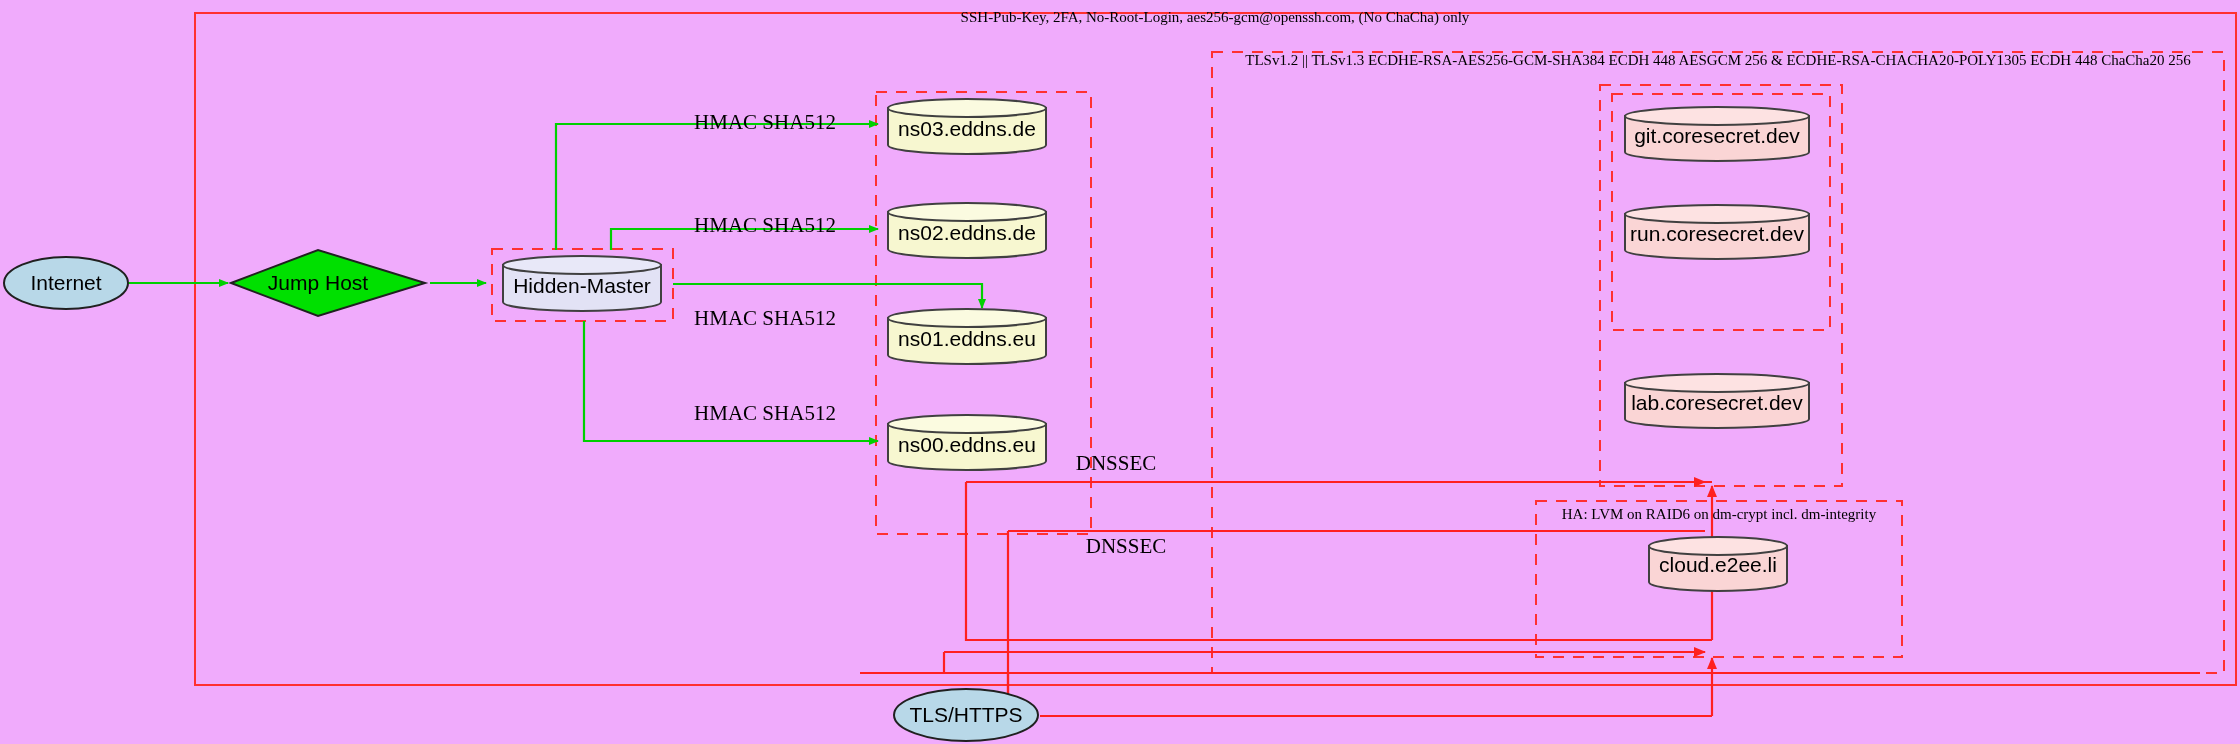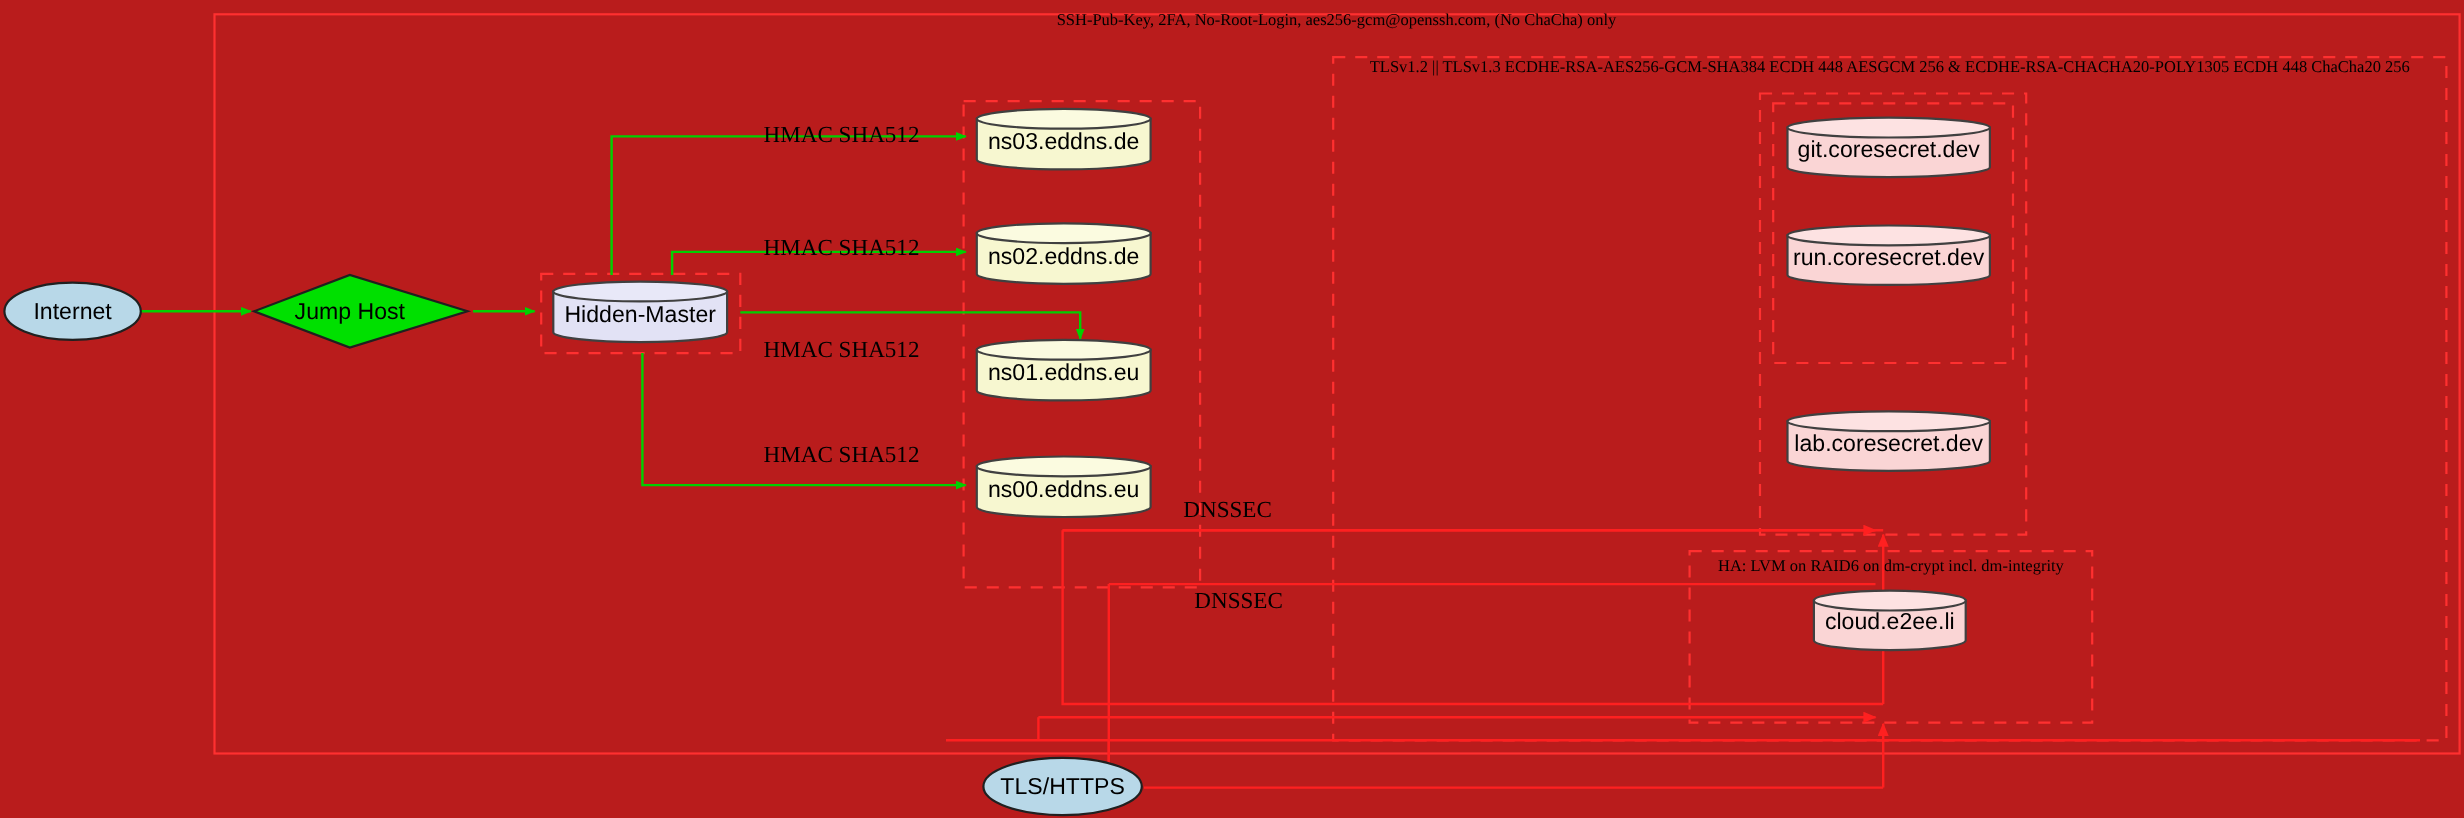--- a/index.html
+++ b/index.html
@@ -1,17 +1,17 @@
 <!DOCTYPE html>
 <html><head>
 <meta charset="utf-8">
 <style>
   html,body{margin:0;padding:0;background:#ffffff;}
   body{font-family:"Liberation Sans", sans-serif;}
-  #stage{position:relative;width:2240px;height:744px;overflow:hidden;background:#b91c1c;}
+  #stage{position:relative;width:2240px;height:744px;overflow:hidden;background:#f0abfc;}
   svg#diagram{position:absolute;left:0;top:0;width:2240px;height:744px;}
   text{dominant-baseline:middle;}
   .edgelabel{font-family:"Liberation Serif", serif;font-size:21px;fill:#000;}
   .clusterlabel{font-family:"Liberation Serif", serif;font-size:15px;fill:#000;}
   .nodelabel{font-family:"Liberation Sans", sans-serif;font-size:21px;fill:#000;}
   .greenline{stroke:#00d000;stroke-width:2.2;fill:none;}
   .redline{stroke:#ff2020;stroke-width:2.2;fill:none;}
   .cluster-solid{stroke:#ff3030;stroke-width:2;fill:none;}
   .cluster-dash{stroke:#ff3030;stroke-width:2;fill:none;stroke-dasharray:11 9;}
   .cyl-body{stroke:#404040;stroke-width:2;}

